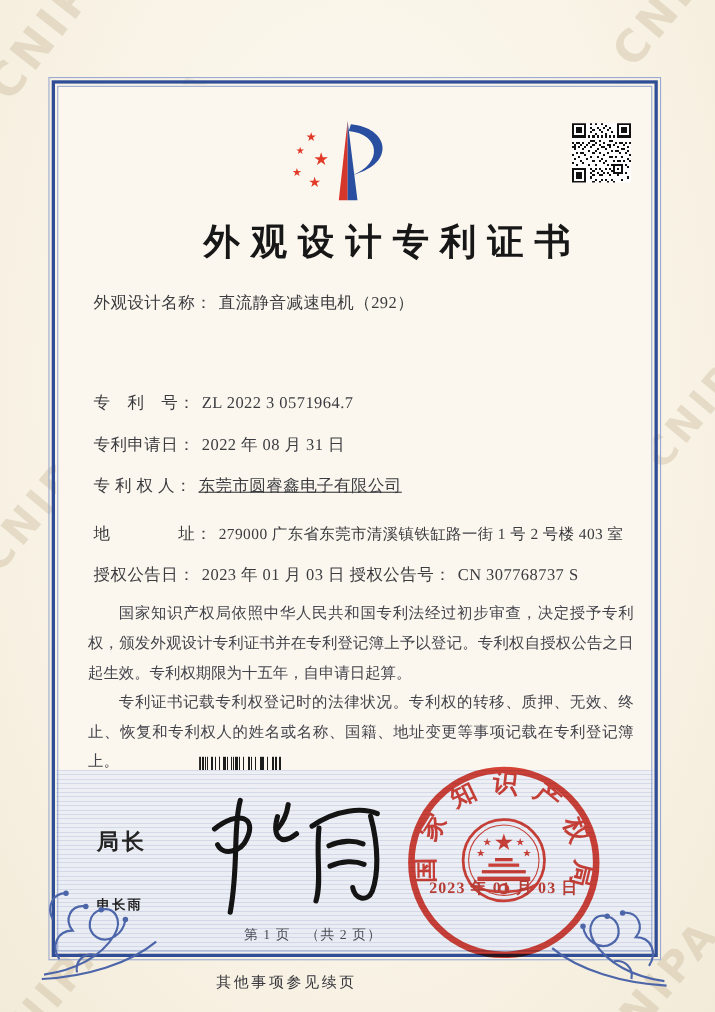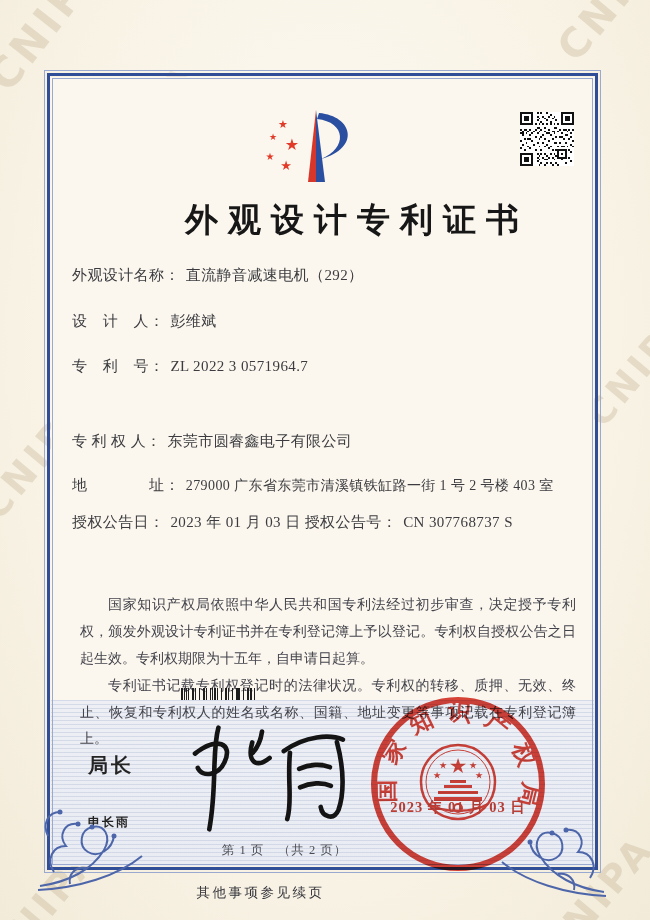--- a/index.html
+++ b/index.html
@@ -47,30 +47,30 @@
   
   .cert-no { position:absolute; left:76px; top:104px; z-index:3; font-size:15px; color:#474747; letter-spacing:1.5px; }
   .logo { position:absolute; left:263px; top:106px; width:110px; height:80px; z-index:3; }
   .qr { position:absolute; left:520px; top:112px; width:54px; height:54px; z-index:3; }
   .title {
     position:absolute; left:44px; top:198px; width:616px; z-index:3; text-align:center;
     font-size:33px; font-weight:700; color:#171717; letter-spacing:10px; text-indent:10px;
   }
 
   
-  .field { position:absolute; left:72px; z-index:3; font-size:15px; color:#3c3c40; letter-spacing:.4px; white-space:nowrap; }
+  .field { position:absolute; left:85px; z-index:3; font-size:15px; color:#3c3c40; letter-spacing:.4px; white-space:nowrap; }
   .field .lbl { display:inline-block; }
   .field .val { margin-left:6px; }
   .f1 { top:266px; } .f2 { top:312px; } .f3 { top:357px; } .f4 { top:395px; }
-  .f5 { top:432px; } .f6 { top:476px; } .f6 .val { font-size:14px; }
+  .f5 { top:432px;text-decoration:underline; } .f6 { top:476px; } .f6 .val { font-size:14px; }
   .f7 { top:513px; } .f7 .pair2 { }
 
   
   .body-text { position:absolute; left:80px; top:546px; width:496px; z-index:3;
-    font-size:14px; color:#43434b; line-height:1.92; text-align:justify;margin-top:46px; }
+    font-size:14px; color:#43434b; line-height:1.92; text-align:justify; }
   .body-text p { text-indent:2em; }
 
   
   .barcode { position:absolute; left:181px; top:688px; width:76px; height:12px; z-index:3;
     background:
       repeating-linear-gradient(90deg,#1d1d1d 0 2px, transparent 2px 3px, #1d1d1d 3px 4px, transparent 4px 7px, #1d1d1d 7px 8px, transparent 8px 11px),
       repeating-linear-gradient(90deg, transparent 0 5px, #1d1d1d 5px 6px, transparent 6px 13px);
   }
 
   
@@ -154,25 +154,25 @@
     <rect x="21" y="21" width="3" height="3" fill="#ffffff"></rect>
     <rect x="22" y="22" width="1" height="1" fill="#111111"></rect>
     <path fill="#111111" d="M27 21h1v1h-1zM26 24h1v1h-1zM27 26h1v1h-1zM24 27h1v1h-1zM22 25h1v1h-1zM25 22h-1v1h1z"></path>
   </svg>
 
   <div class="title">外观设计专利证书</div>
 
   <div class="field f1">
     <span class="lbl">外观设计名称：</span><span class="val">直流静音减速电机（292）</span>
   </div>
-  <div class="field f2">
-    <span class="lbl">设　计　人：</span><span class="val">彭维斌</span>
-  </div>
   <div class="field f3">
     <span class="lbl">专　利　号：</span><span class="val">ZL 2022 3 0571964.7</span>
+  </div>
+  <div class="field f4">
+    <span class="lbl">专利申请日：</span><span class="val">2022 年 08 月 31 日</span>
   </div>
   <div class="field f5">
     <span class="lbl">专 利 权 人：</span><span class="val">东莞市圆睿鑫电子有限公司</span>
   </div>
   <div class="field f6">
     <span class="lbl">地　　　　址：</span><span class="val">279000 广东省东莞市清溪镇铁缸路一街 1 号 2 号楼 403 室</span>
   </div>
   <div class="field f7">
     <span class="pair1"><span class="lbl">授权公告日：</span><span class="val">2023 年 01 月 03 日</span></span>
     <span class="pair2"><span class="lbl">授权公告号：</span><span class="val">CN 307768737 S</span></span>

